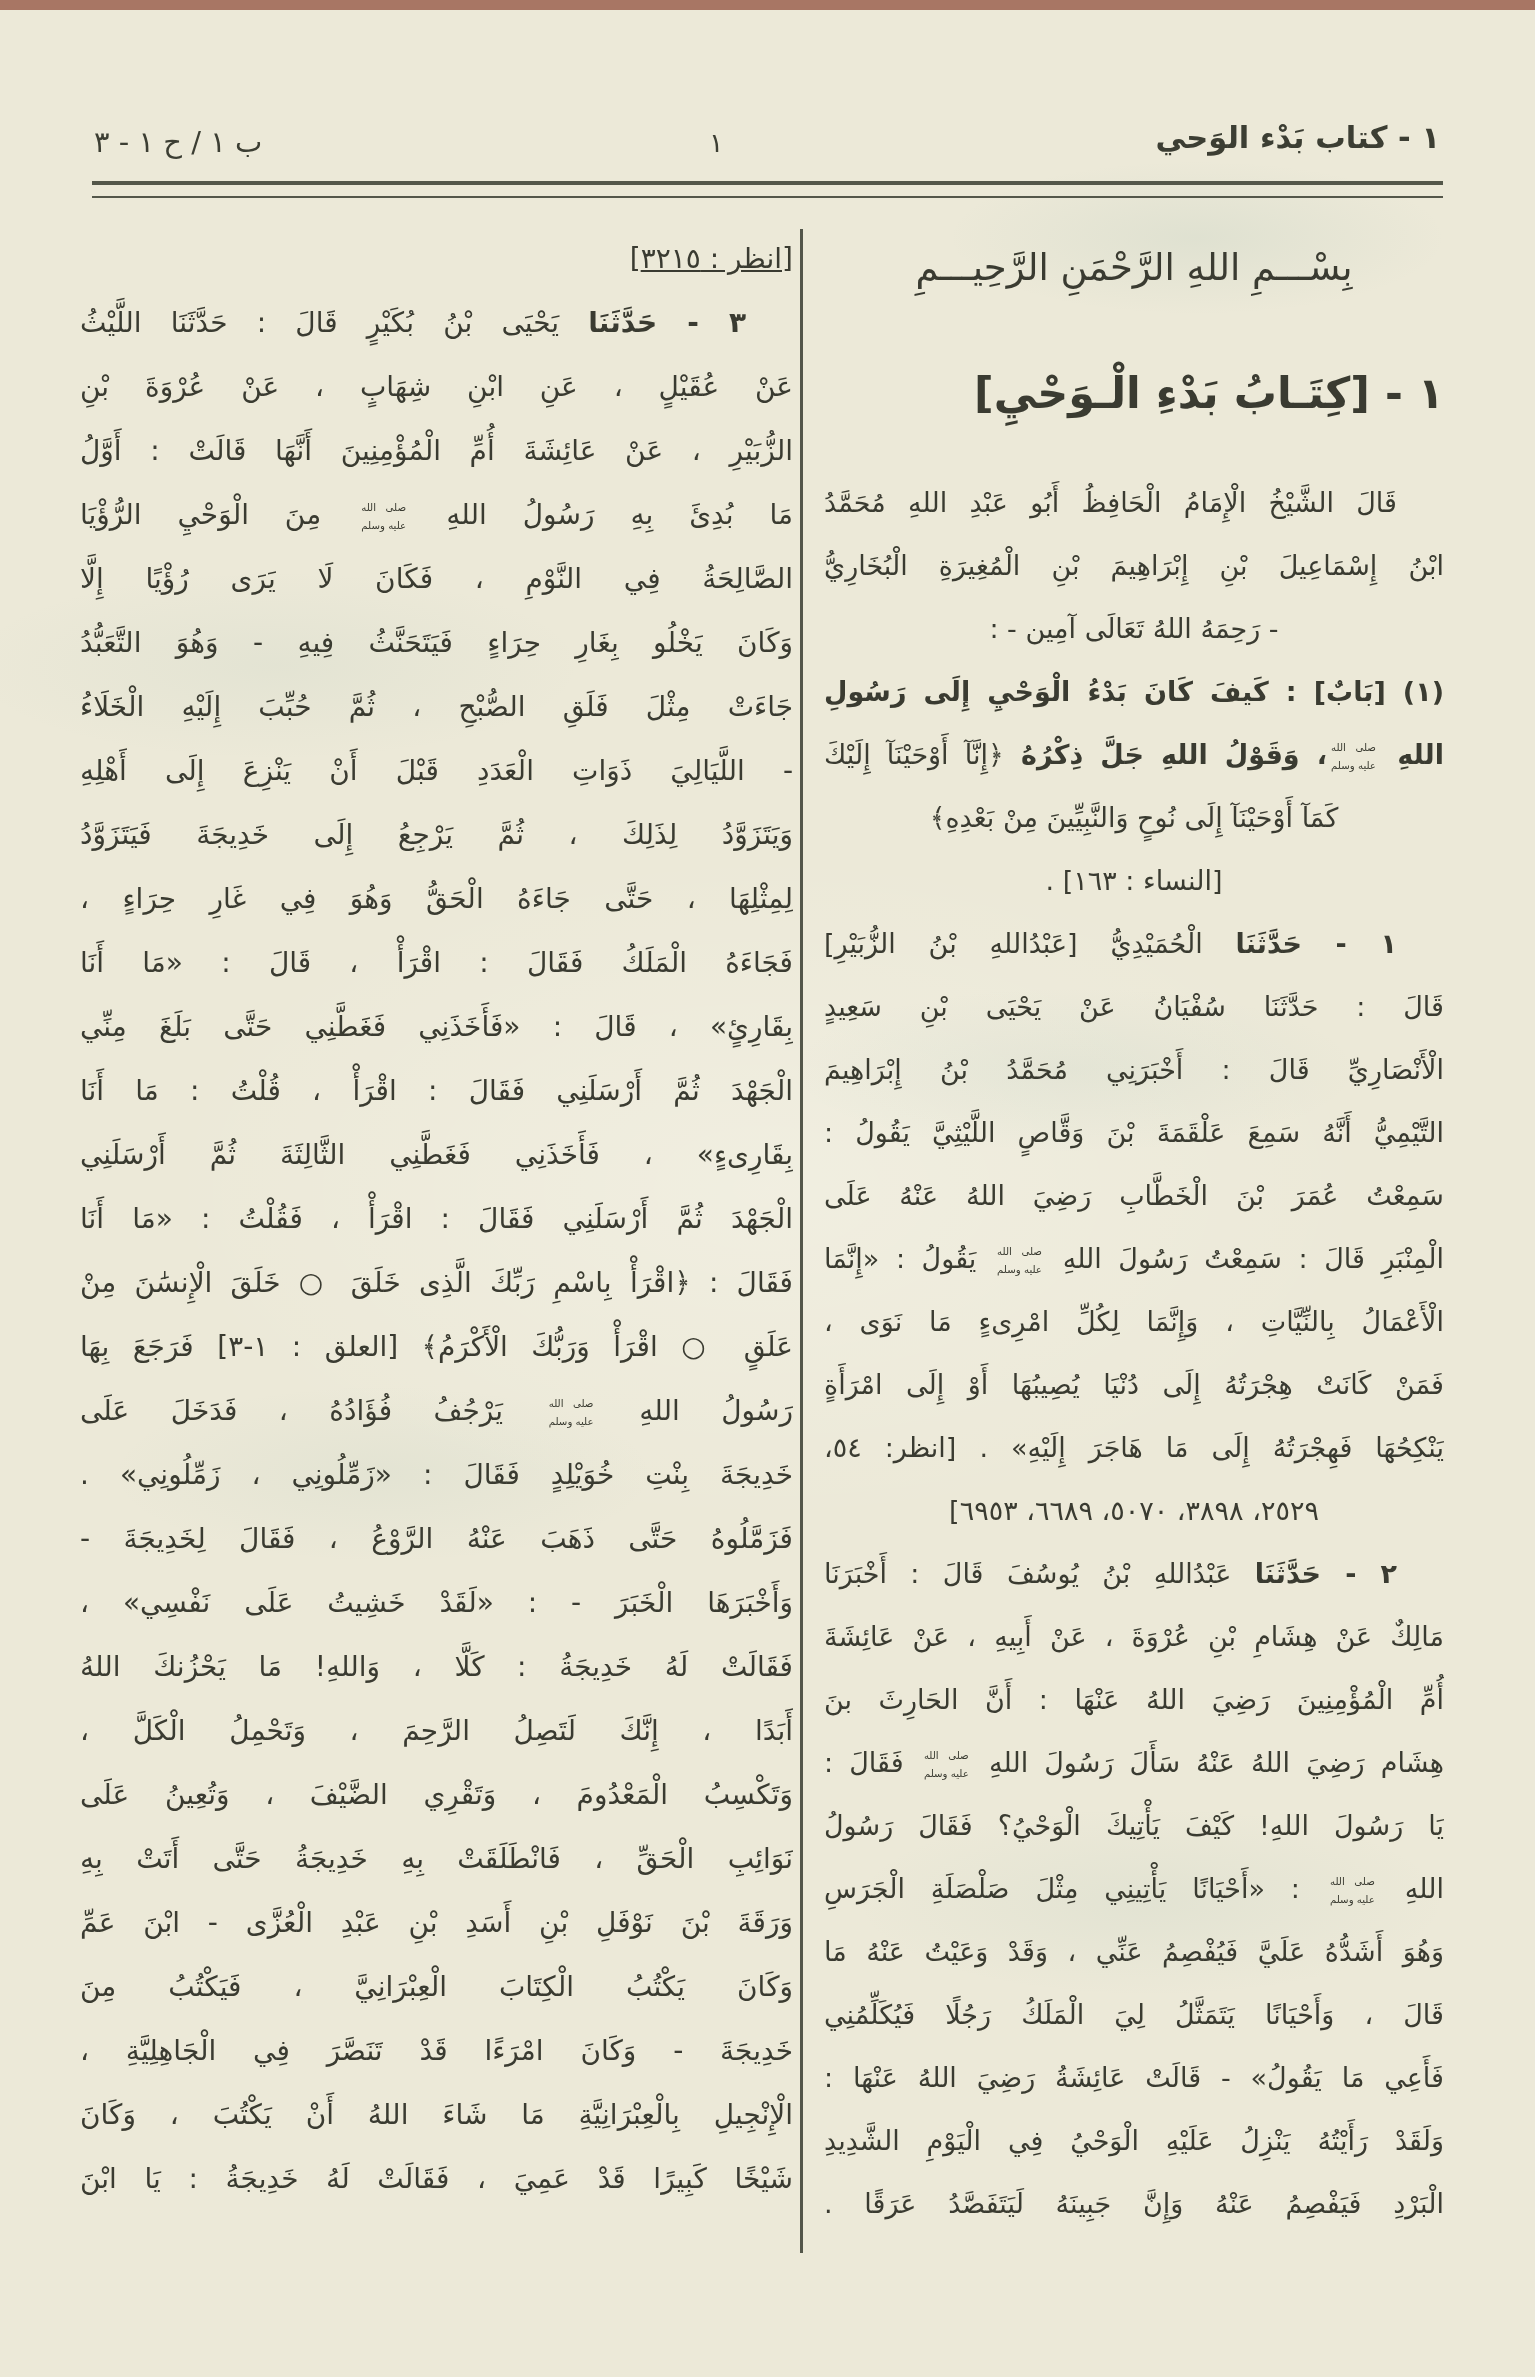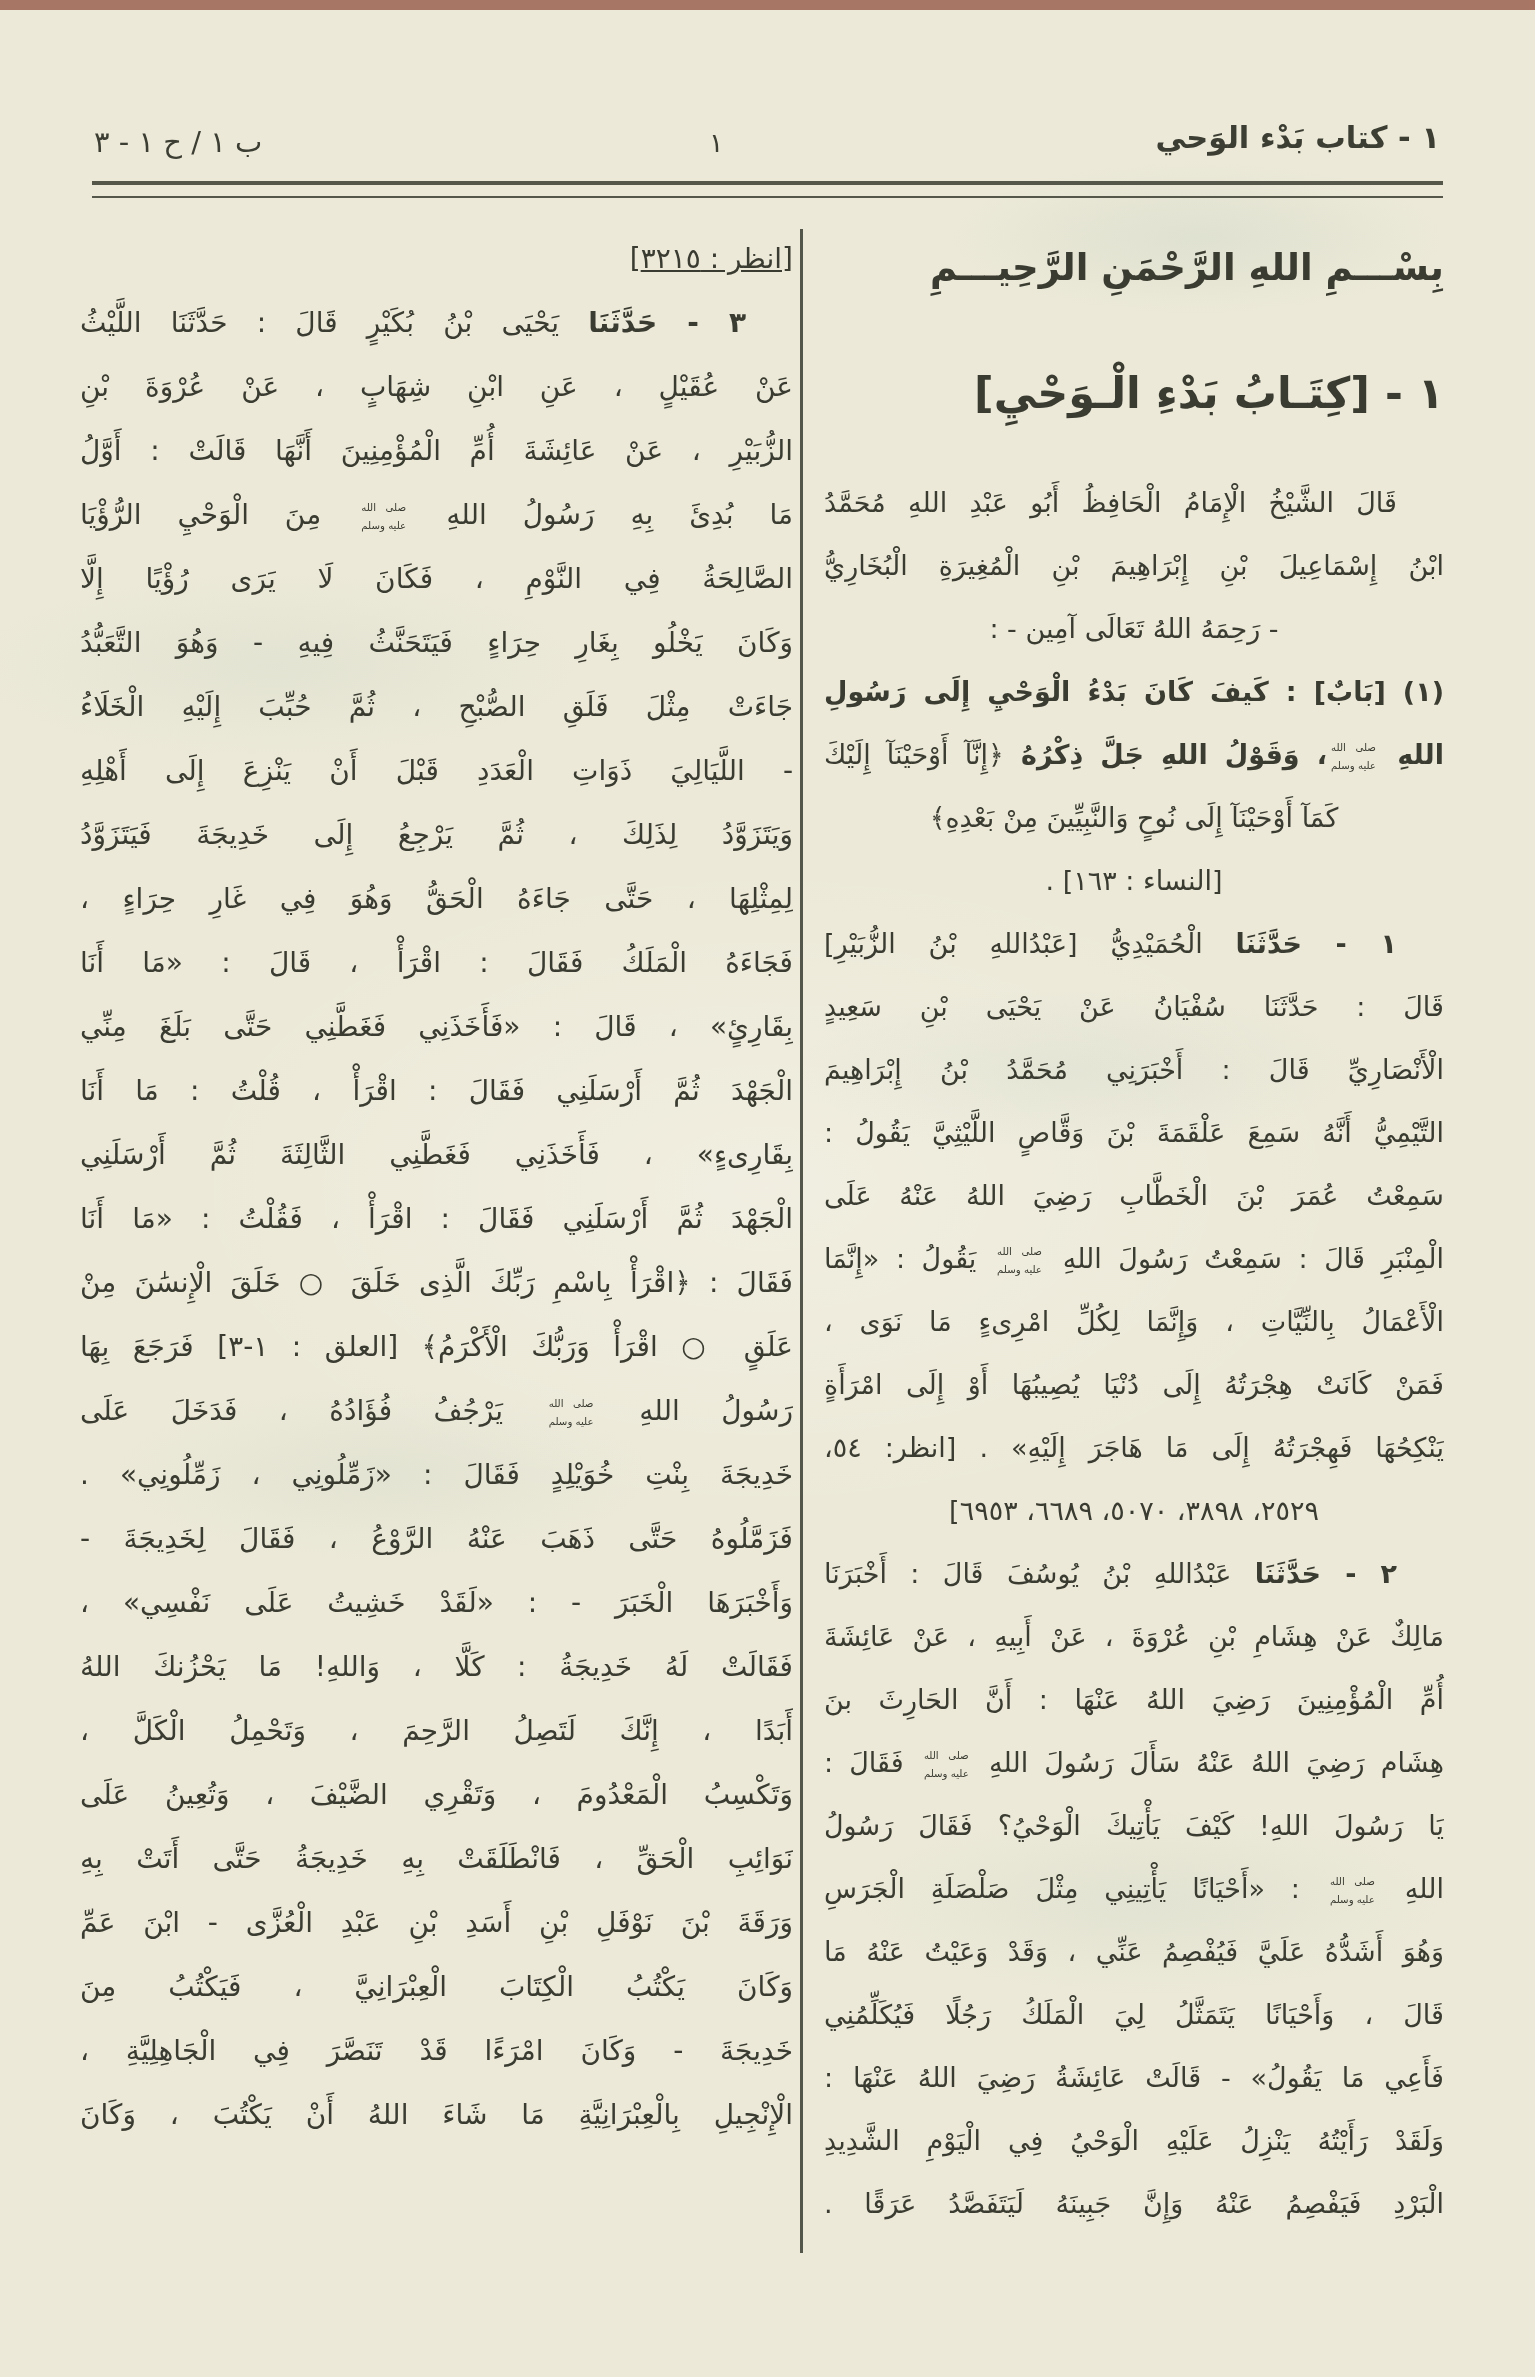--- a/index.html
+++ b/index.html
@@ -23,21 +23,21 @@
   .hdr{position:absolute;white-space:nowrap;color:#3c3e33;}
   .hdr-right{top:120px;right:95px;font-size:30.5px;font-weight:bold;}
   .hdr-center{top:127px;left:710px;font-size:27px;}
   .hdr-left{top:125px;left:95px;font-size:29px;}
   .rule{position:absolute;top:181px;left:93px;width:1351px;height:11px;
         border-top:4.2px solid #54574a;border-bottom:2.5px solid #54574a;}
   .divider{position:absolute;top:229px;left:801px;width:2.5px;height:2024px;background:#53564a;}
   .col{position:absolute;top:227px;}
   .col-right{right:91px;width:620px;}
   .col-left{left:81px;width:713px;}
-  .basmala{font-size:37px;font-weight:bold;height:81px;line-height:81px;letter-spacing:0.8px;}
+  .basmala{text-align:center;font-size:37px;font-weight:normal;height:81px;line-height:81px;letter-spacing:0.8px;}
   .kitab-title{text-align:right;font-size:43px;font-weight:bold;height:93px;line-height:93px;
                margin-top:39px;margin-bottom:30.5px;white-space:nowrap;}
   .ln{overflow:hidden;}
   .col-right .ln{height:63px;line-height:63px;font-size:27px;}
   .col-left  .ln{height:64px;line-height:64px;font-size:28px;}
   .ln.j{text-align:justify;text-align-last:justify;}
   .ln.c{text-align:center;text-align-last:center;}
   .ln.r{text-align-last:right;text-decoration:underline;}
   .ln.ind{padding-right:47px;}
   .bd{font-weight:bold;}
@@ -120,15 +120,16 @@
       <div class="ln j"><span>فَزَمَّلُوهُ حَتَّى ذَهَبَ عَنْهُ الرَّوْعُ ، فَقَالَ لِخَدِيجَةَ -</span></div>
       <div class="ln j"><span>وَأَخْبَرَهَا الْخَبَرَ - : «لَقَدْ خَشِيتُ عَلَى نَفْسِي» ،</span></div>
       <div class="ln j"><span>فَقَالَتْ لَهُ خَدِيجَةُ : كَلَّا ، وَاللهِ! مَا يَحْزُنكَ اللهُ</span></div>
       <div class="ln j"><span>أَبَدًا ، إِنَّكَ لَتَصِلُ الرَّحِمَ ، وَتَحْمِلُ الْكَلَّ ،</span></div>
       <div class="ln j"><span>وَتَكْسِبُ الْمَعْدُومَ ، وَتَقْرِي الضَّيْفَ ، وَتُعِينُ عَلَى</span></div>
       <div class="ln j"><span>نَوَائِبِ الْحَقِّ ، فَانْطَلَقَتْ بِهِ خَدِيجَةُ حَتَّى أَتَتْ بِهِ</span></div>
       <div class="ln j"><span>وَرَقَةَ بْنَ نَوْفَلِ بْنِ أَسَدِ بْنِ عَبْدِ الْعُزَّى - ابْنَ عَمِّ</span></div>
       <div class="ln j"><span>وَكَانَ يَكْتُبُ الْكِتَابَ الْعِبْرَانِيَّ ، فَيَكْتُبُ مِنَ</span></div>
       <div class="ln j"><span>خَدِيجَةَ - وَكَانَ امْرَءًا قَدْ تَنَصَّرَ فِي الْجَاهِلِيَّةِ ،</span></div>
       <div class="ln j"><span>الْإِنْجِيلِ بِالْعِبْرَانِيَّةِ مَا شَاءَ اللهُ أَنْ يَكْتُبَ ، وَكَانَ</span></div>
+      <div class="ln j"><span>شَيْخًا كَبِيرًا قَدْ عَمِيَ ، فَقَالَتْ لَهُ خَدِيجَةُ : يَا ابْنَ</span></div>
     </div>
 </div>
 
 
 </body></html>

